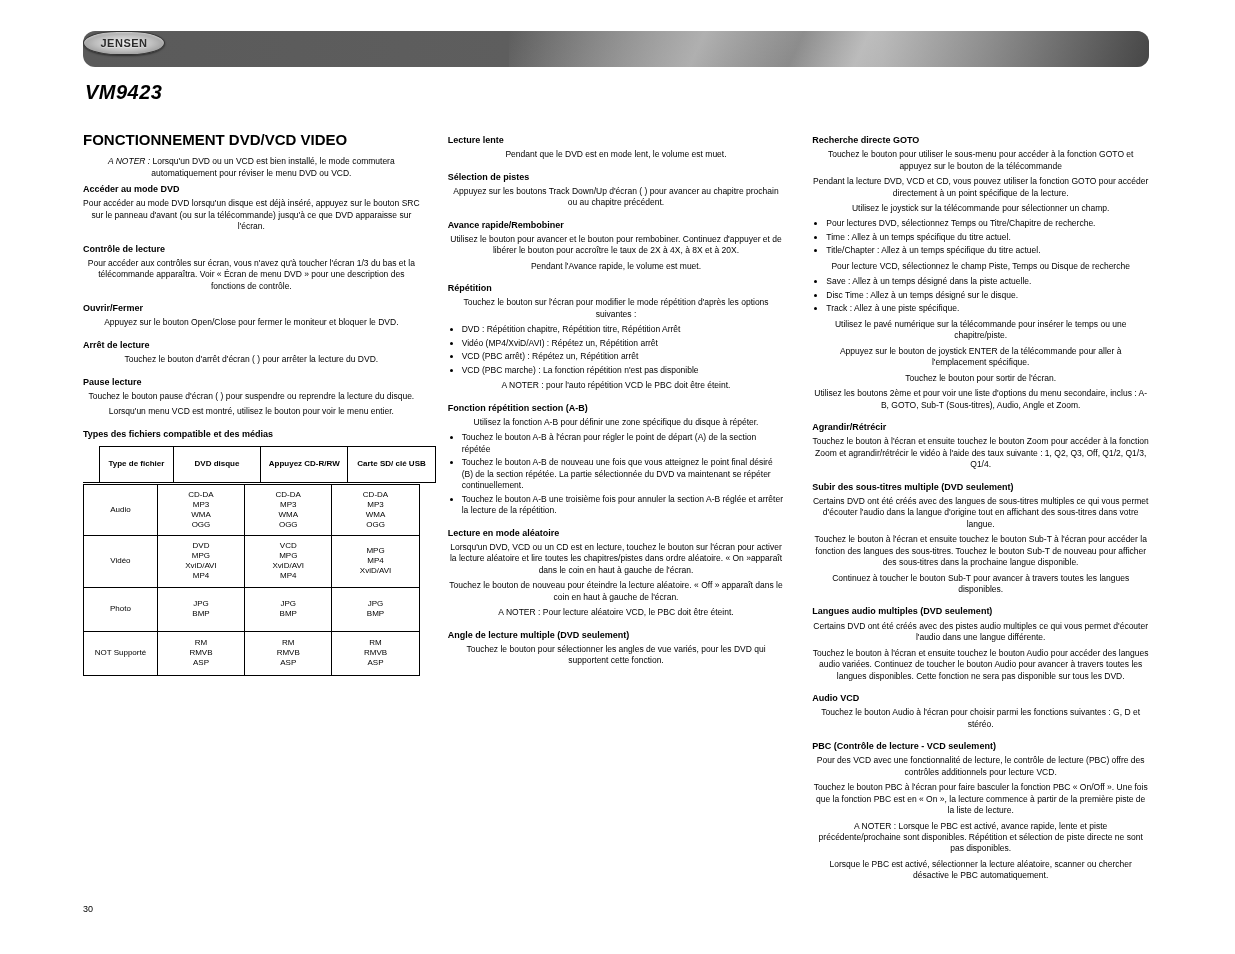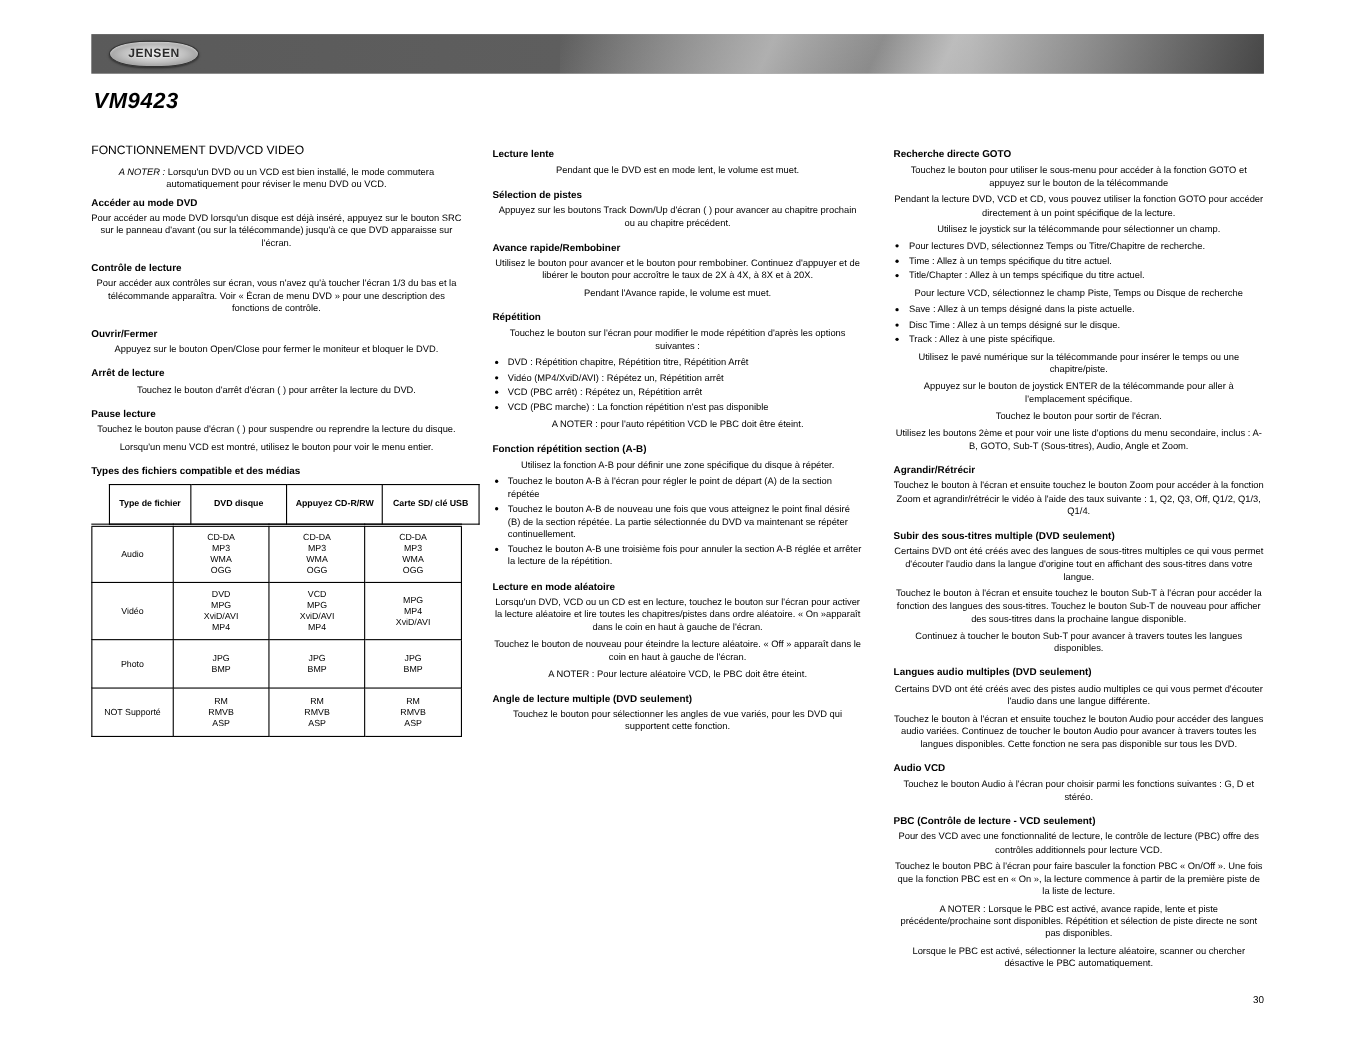--- a/index.html
+++ b/index.html
@@ -10,24 +10,24 @@
     margin: 0 auto;
     padding-bottom: 40px;
   }
   .page {
     padding: 31px 86px 0 83px;
   }
   .header-banner {
     position: relative;
     height: 36px;
     background: linear-gradient(to right, #5a5a5a 0%, #5e5e5e 40%, #808080 60%, #a0a0a0 75%, #888 85%, #555 100%);
-    border-radius: 0;
+    border-radius: 12px;
     display: flex;
-    align-items: center;
-    padding-left: 16px;
+    align-items: flex-start;
+    padding-left: 0;
     margin-bottom: 14px;
     overflow: hidden;
   }
   .header-banner::after {
     content: "";
     position: absolute;
     top: 0; right: 0; bottom: 0; left: 40%;
     background: linear-gradient(115deg, rgba(120,120,120,0) 0%, rgba(210,210,210,0.6) 30%, rgba(130,130,130,0.2) 45%, rgba(220,220,220,0.5) 55%, rgba(60,60,60,0.6) 100%);
   }
   .logo-badge {
@@ -61,22 +61,22 @@
     display: flex;
     gap: 28px;
   }
   .col {
     width: 340px;
     font-size: 8.5px;
     line-height: 1.35;
     color: #000;
   }
   .col h2 {
-    font-size: 11px;
-    font-weight: 400;
+    font-size: 15px;
+    font-weight: 700;
     margin: 0 0 6px 0;
   }
   .subhead {
     font-size: 9px;
     font-weight: 700;
     margin: 10px 0 3px 0;
   }
   .subhead.first { margin-top: 4px; }
   .col p { margin: 0 0 4px 0; text-align: center; }
   .note-label { font-style: italic; }
@@ -117,21 +117,21 @@
   }
   table.tBody tr:nth-child(3) td,
   table.tBody tr:nth-child(4) td { height: 44px; }
 
   col.c1 { width: 22%; }
   col.c2 { width: 26%; }
   col.c3 { width: 26%; }
   col.c4 { width: 26%; }
 
   .pagenum {
-    text-align: right;
+    text-align: left;
     font-size: 9px;
     margin-top: 18px;
     color: #000;
   }
 </style>
 </head>
 <body>
 
 <div class="page">
   <div class="header-banner">

